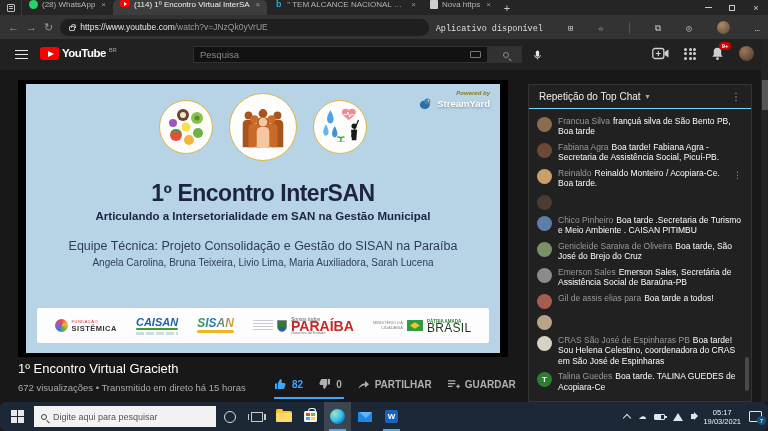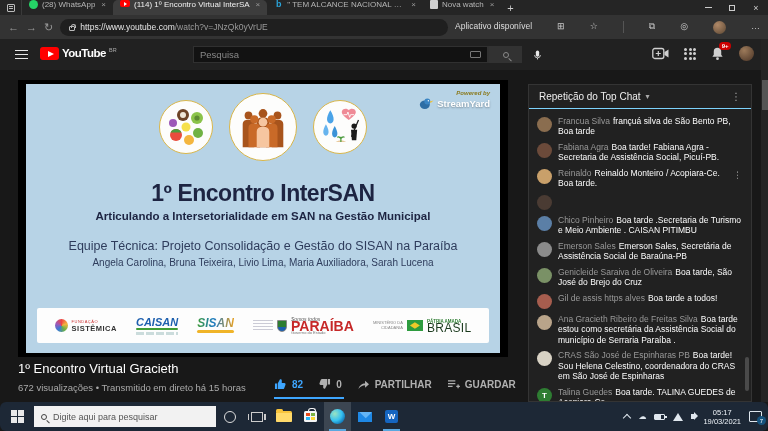--- a/index.html
+++ b/index.html
@@ -29,21 +29,21 @@
   .wc .box{width:6px;height:6px;border:1px solid #ccc;}
 
   
   .toolbar{position:absolute;top:15px;left:0;right:0;height:24px;background:#333;display:flex;align-items:center;gap:7px;padding:0 8px;}
   .navbtn{color:#9a9a9a;font-size:11px;line-height:1;}
   .urlpill{flex:1;height:17px;background:#1f1f1f;border-radius:9px;display:flex;align-items:center;gap:5px;padding:0 9px;min-width:0;}
   .lock{width:6px;height:5px;border:1px solid #bbb;border-radius:1px;position:relative;margin-top:2px;}
   .lock:before{content:"";position:absolute;left:0.5px;top:-3px;width:3px;height:3px;border:1px solid #bbb;border-bottom:none;border-radius:3px 3px 0 0;}
   .url{font-size:8.5px;color:#e6e6e6;white-space:nowrap;overflow:hidden;}
   .url .path{color:#9a9a9a;}
-  .tb-right{display:flex;align-items:flex-start;gap:25px;color:#c9c9c9;}
+  .tb-right{display:flex;align-items:flex-end;gap:25px;color:#c9c9c9;font-family:Liberation Mono, monospace;}
   .appavail{font-size:8.5px;color:#ddd;white-space:nowrap;}
   .tbicon{font-size:9px;color:#c9c9c9;}
   .tb-sep{width:1px;height:12px;background:#555;}
   .tb-avatar{width:13px;height:13px;border-radius:50%;background:radial-gradient(circle at 35% 30%,#b08968,#5a4632);}
 
   
   .ytheader{position:absolute;top:39px;left:0;right:0;height:31px;background:#212121;}
   .burger{position:absolute;left:15px;top:11px;width:13px;height:9px;display:flex;flex-direction:column;justify-content:space-between;}
   .burger i{height:1.4px;background:#e8e8e8;display:block;}
   .ytlogo{position:absolute;left:40px;top:8px;display:flex;align-items:flex-start;gap:3px;}
@@ -192,21 +192,21 @@
       <span class="lbl">(114) 1º Encontro Virtual InterSA</span>
       <span class="x">×</span>
     </div>
     <div class="tab">
       <span class="fav fav-bing">b</span>
       <span class="lbl">" TEM ALCANCE NACIONAL CO</span>
       <span class="x">×</span>
     </div>
     <div class="tab">
       <span class="fav fav-page"></span>
-      <span class="lbl">Nova watch</span>
+      <span class="lbl">Nova https</span>
       <span class="x">×</span>
     </div>
     <div class="newtab">+</div>
     <div class="wincontrols">
       <div class="wc">
           <span class="bar"></span>
         </div>
       <div class="wc">
           <span class="box"></span>
         </div>
@@ -460,34 +460,33 @@
         <span class="mo">⋮</span>
       </div>
       <div class="msg">
         <span class="av" style="background: rgb(74, 59, 51);"></span>
       </div>
       <div class="msg">
         <span class="av" style="background: rgb(91, 127, 166);"></span>
         <p class="mt"><span class="au">Chico Pinheiro</span><span>Boa tarde .Secretaria de Turismo e Meio Ambiente . CAISAN PITIMBU</span></p>
       </div>
       <div class="msg">
+        <span class="av" style="background: rgb(122, 145, 102);"></span>
+        <p class="mt"><span class="au">Genicleide Saraiva de Oliveira</span><span>Boa tarde, São José do Brejo do Cruz</span></p>
+      </div>
+      <div class="msg">
         <span class="av" style="background: rgb(139, 139, 139);"></span>
         <p class="mt"><span class="au">Emerson Sales</span><span>Emerson Sales, Secretária de Assistência Social de Baraúna-PB</span></p>
       </div>
       <div class="msg">
-        <span class="av" style="background: rgb(122, 145, 102);"></span>
-        <p class="mt"><span class="au">Genicleide Saraiva de Oliveira</span><span>Boa tarde, São José do Brejo do Cruz</span></p>
-      </div>
-      <div class="msg">
         <span class="av" style="background: rgb(166, 93, 78);"></span>
-        <p class="mt"><span class="au">Gil de assis https alves</span><span>Boa tarde a todos!</span></p>
+        <p class="mt"><span class="au">Gil de assis elias para</span><span>Boa tarde a todos!</span></p>
       </div>
       <div class="msg">
         <span class="av" style="background: rgb(185, 164, 138);"></span>
-        <p class="mt"><span class="au">Ana Gracieth Ribeiro de Freitas Silva</span><span>Boa tarde estou como secretária da Assistência Social do município de Serraria Paraíba .</span></p>
       </div>
       <div class="msg">
         <span class="av" style="background: rgb(216, 210, 196);"></span>
         <p class="mt"><span class="au">CRAS São José de Espinharas PB</span><span>Boa tarde! Sou Helena Celestino, coordenadora do CRAS em São José de Espinharas</span></p>
       </div>
       <div class="msg">
         <span class="av" style="background: rgb(46, 125, 50);">T</span>
         <p class="mt"><span class="au">Talina Guedes</span><span>Boa tarde. TALINA GUEDES de Acopiara-Ce</span></p>
       </div>
 

